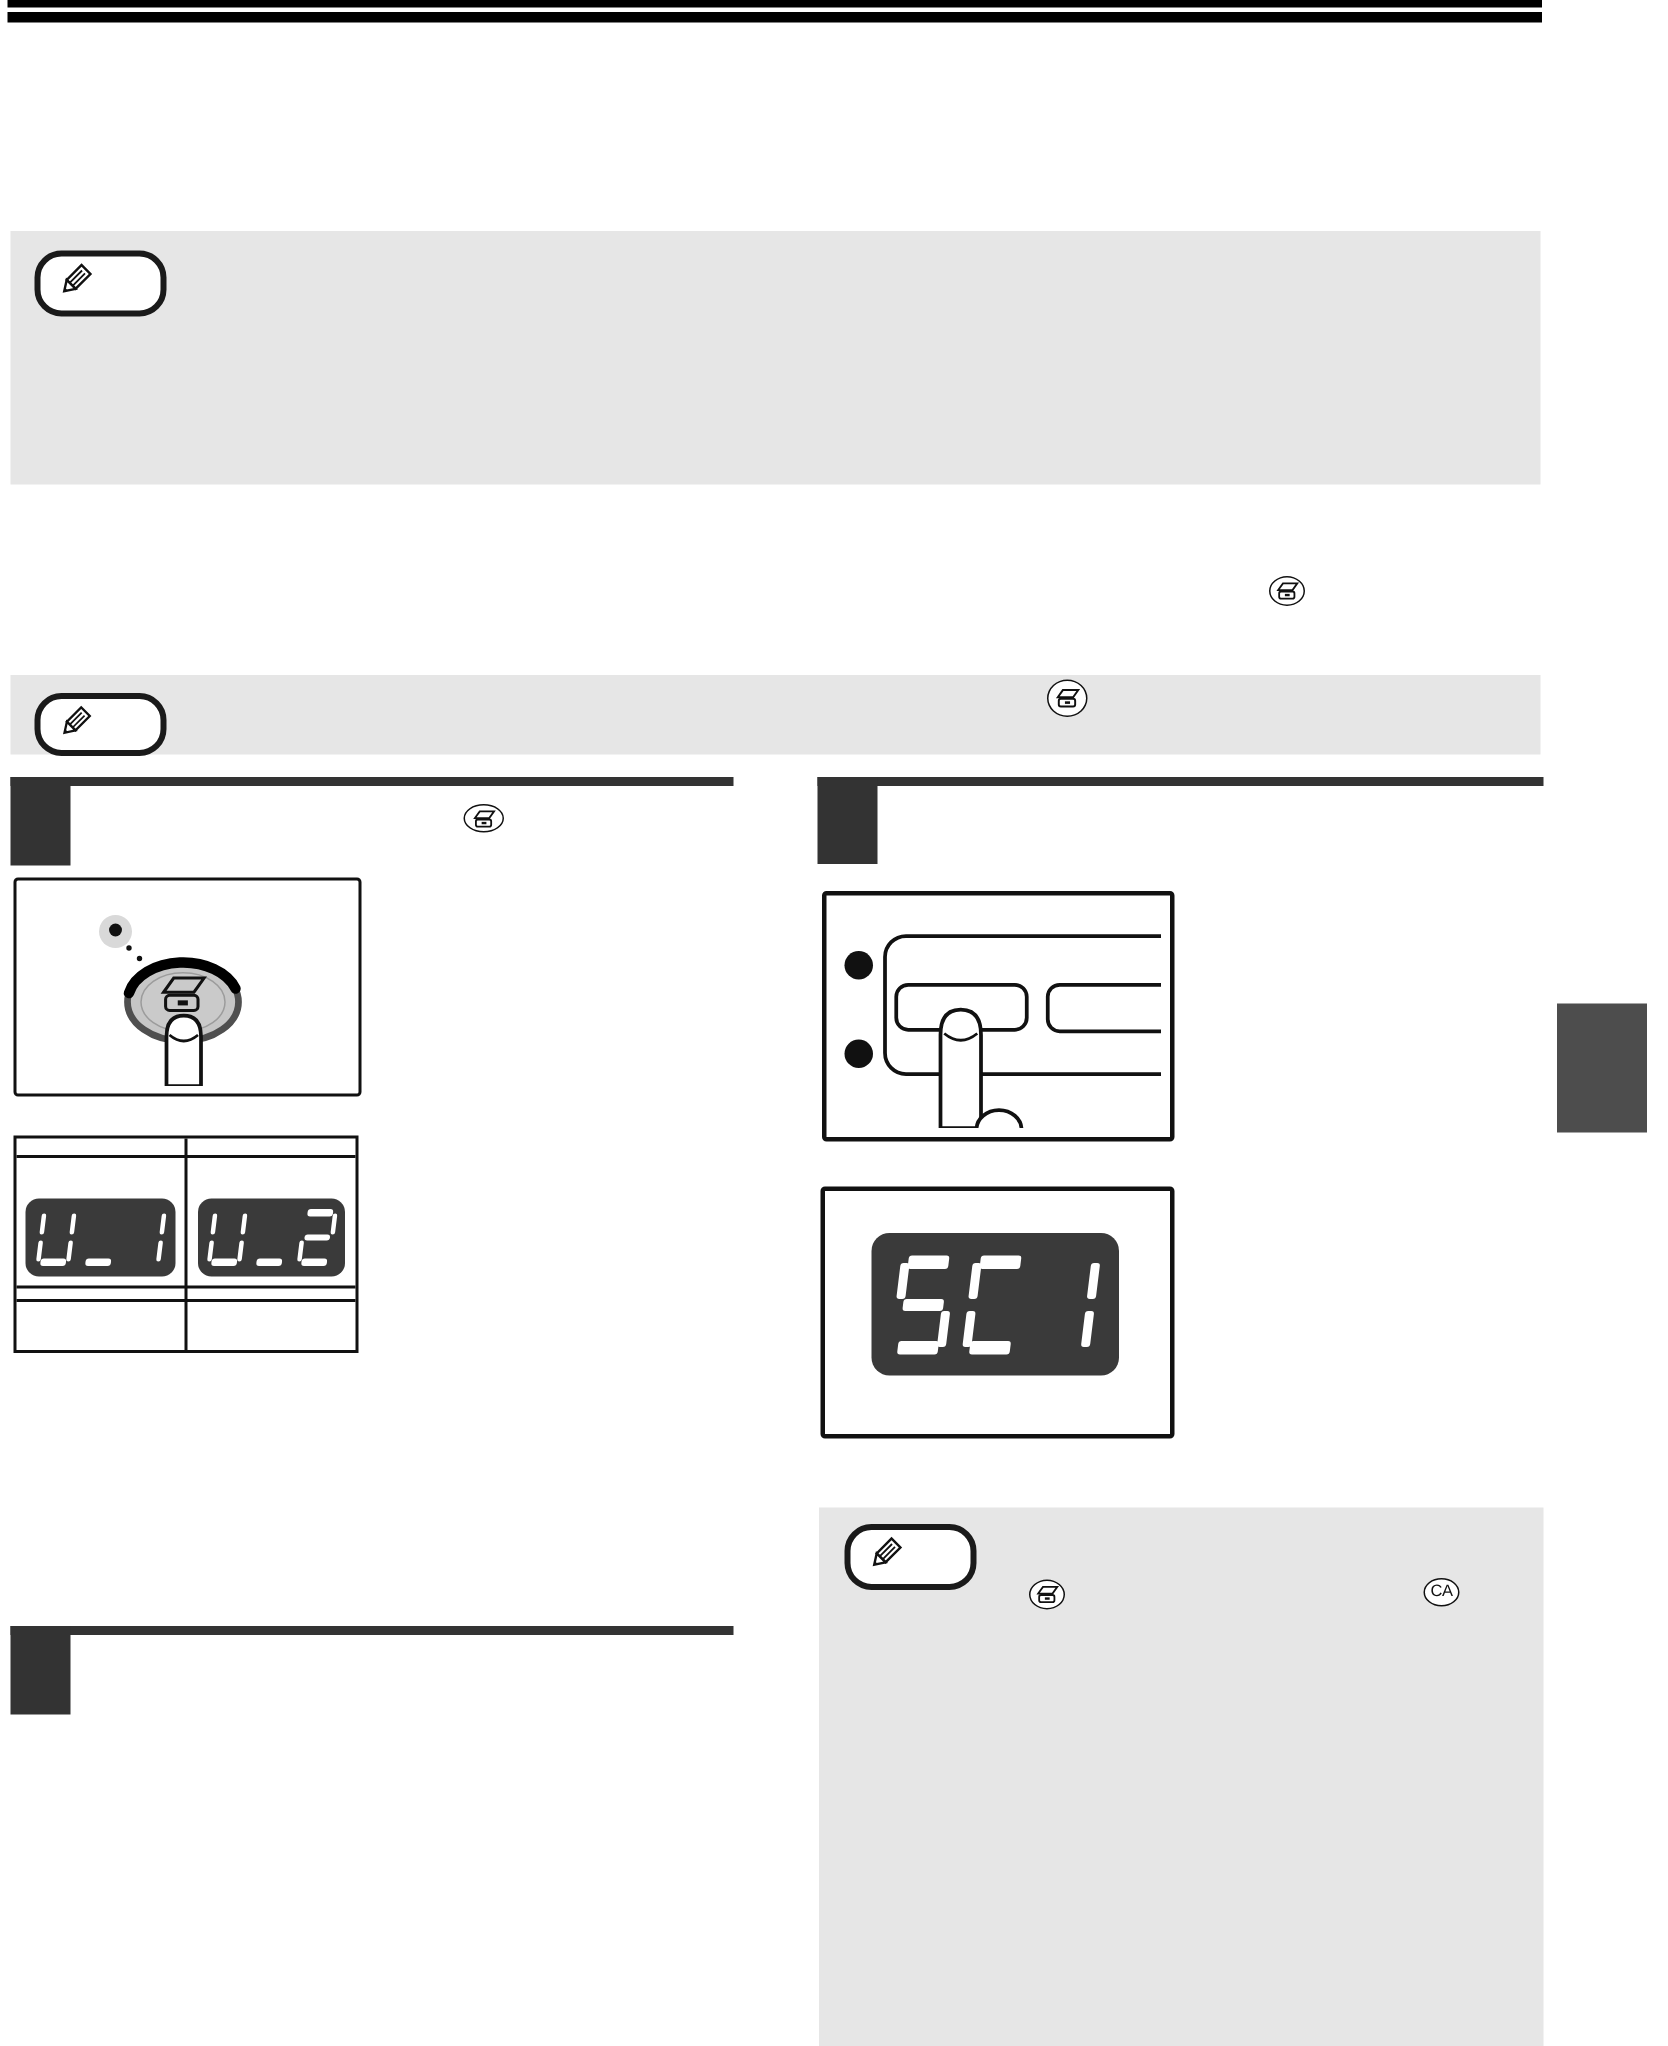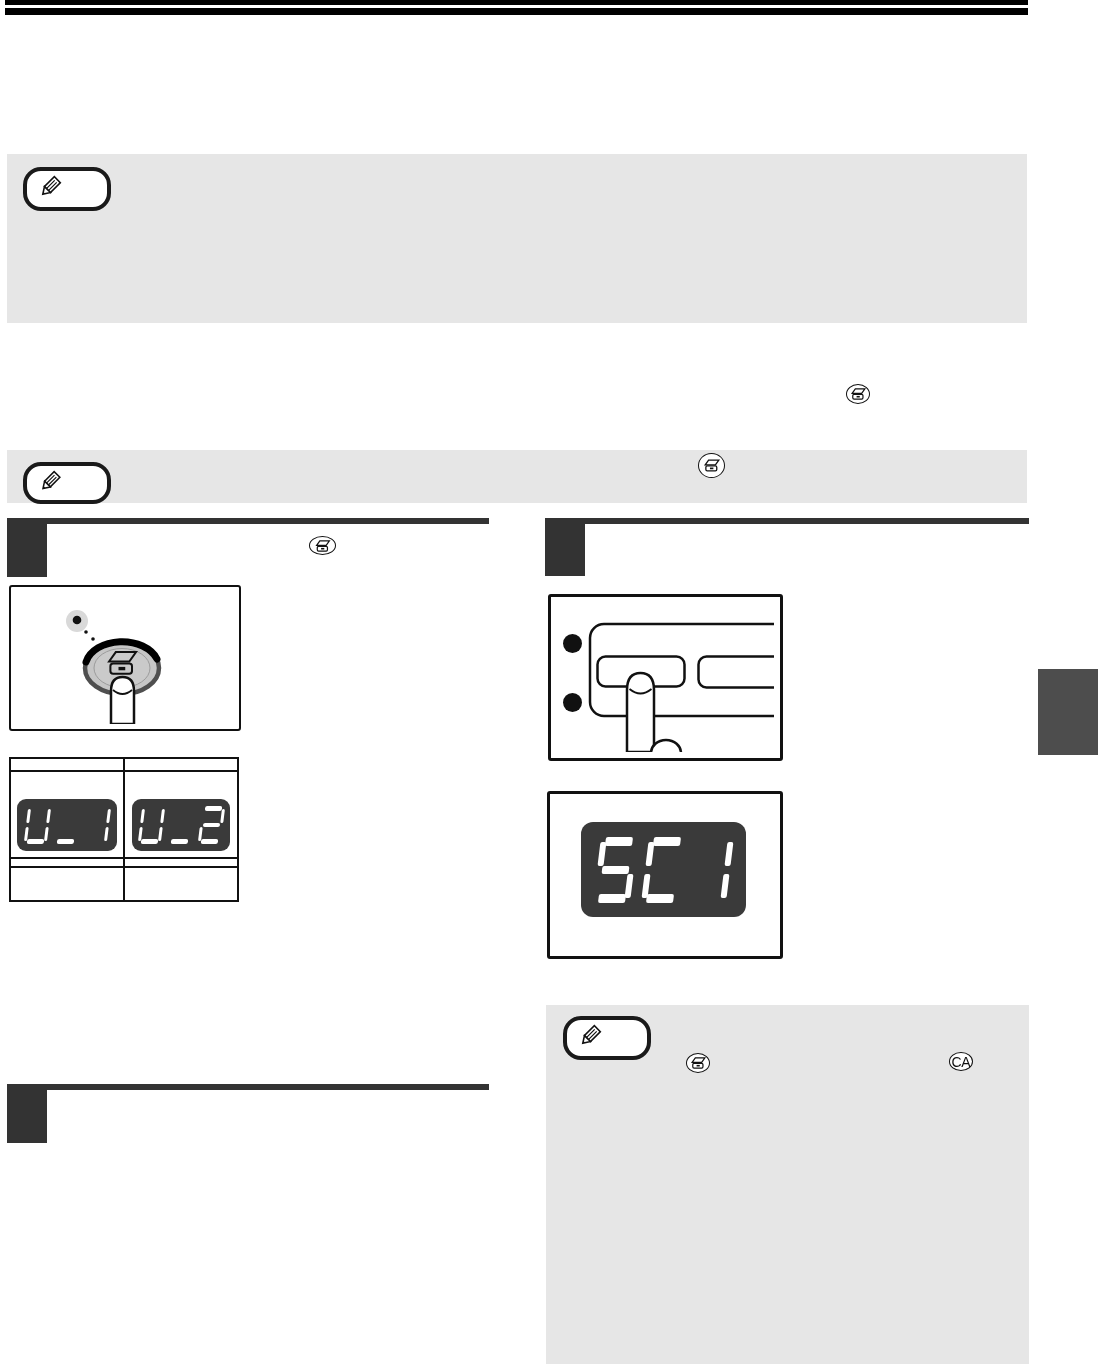--- a/index.html
+++ b/index.html
@@ -22,21 +22,21 @@
 
   
   .fig{background:#fff;border:2.5px solid #111;border-radius:3px;overflow:hidden;}
   .fig.thick{border-width:3px;}
   .fig svg{display:block;}
 
   
   .key-oval{position:absolute;background:#fff;border:1.6px solid #111;border-radius:50%;
             display:flex;align-items:center;justify-content:center;box-sizing:border-box;}
   .key-oval svg{display:block;}
-  .ca-text{font-size:14px;color:#111;letter-spacing:-0.3px;line-height:1;}
+  .ca-text{font-size:11px;color:#111;letter-spacing:-0.3px;line-height:1;}
 
   
   .disp-table{background:#fff;border:2px solid #111;}
   .disp-line{position:absolute;background:#111;}
 
   
   .segdisp{position:absolute;background:#3a3a3a;display:flex;align-items:center;
            justify-content:center;}
   .segdisp.small{border-radius:9px;gap:7px;}
   .segdisp.large{border-radius:12px;gap:11px;}

